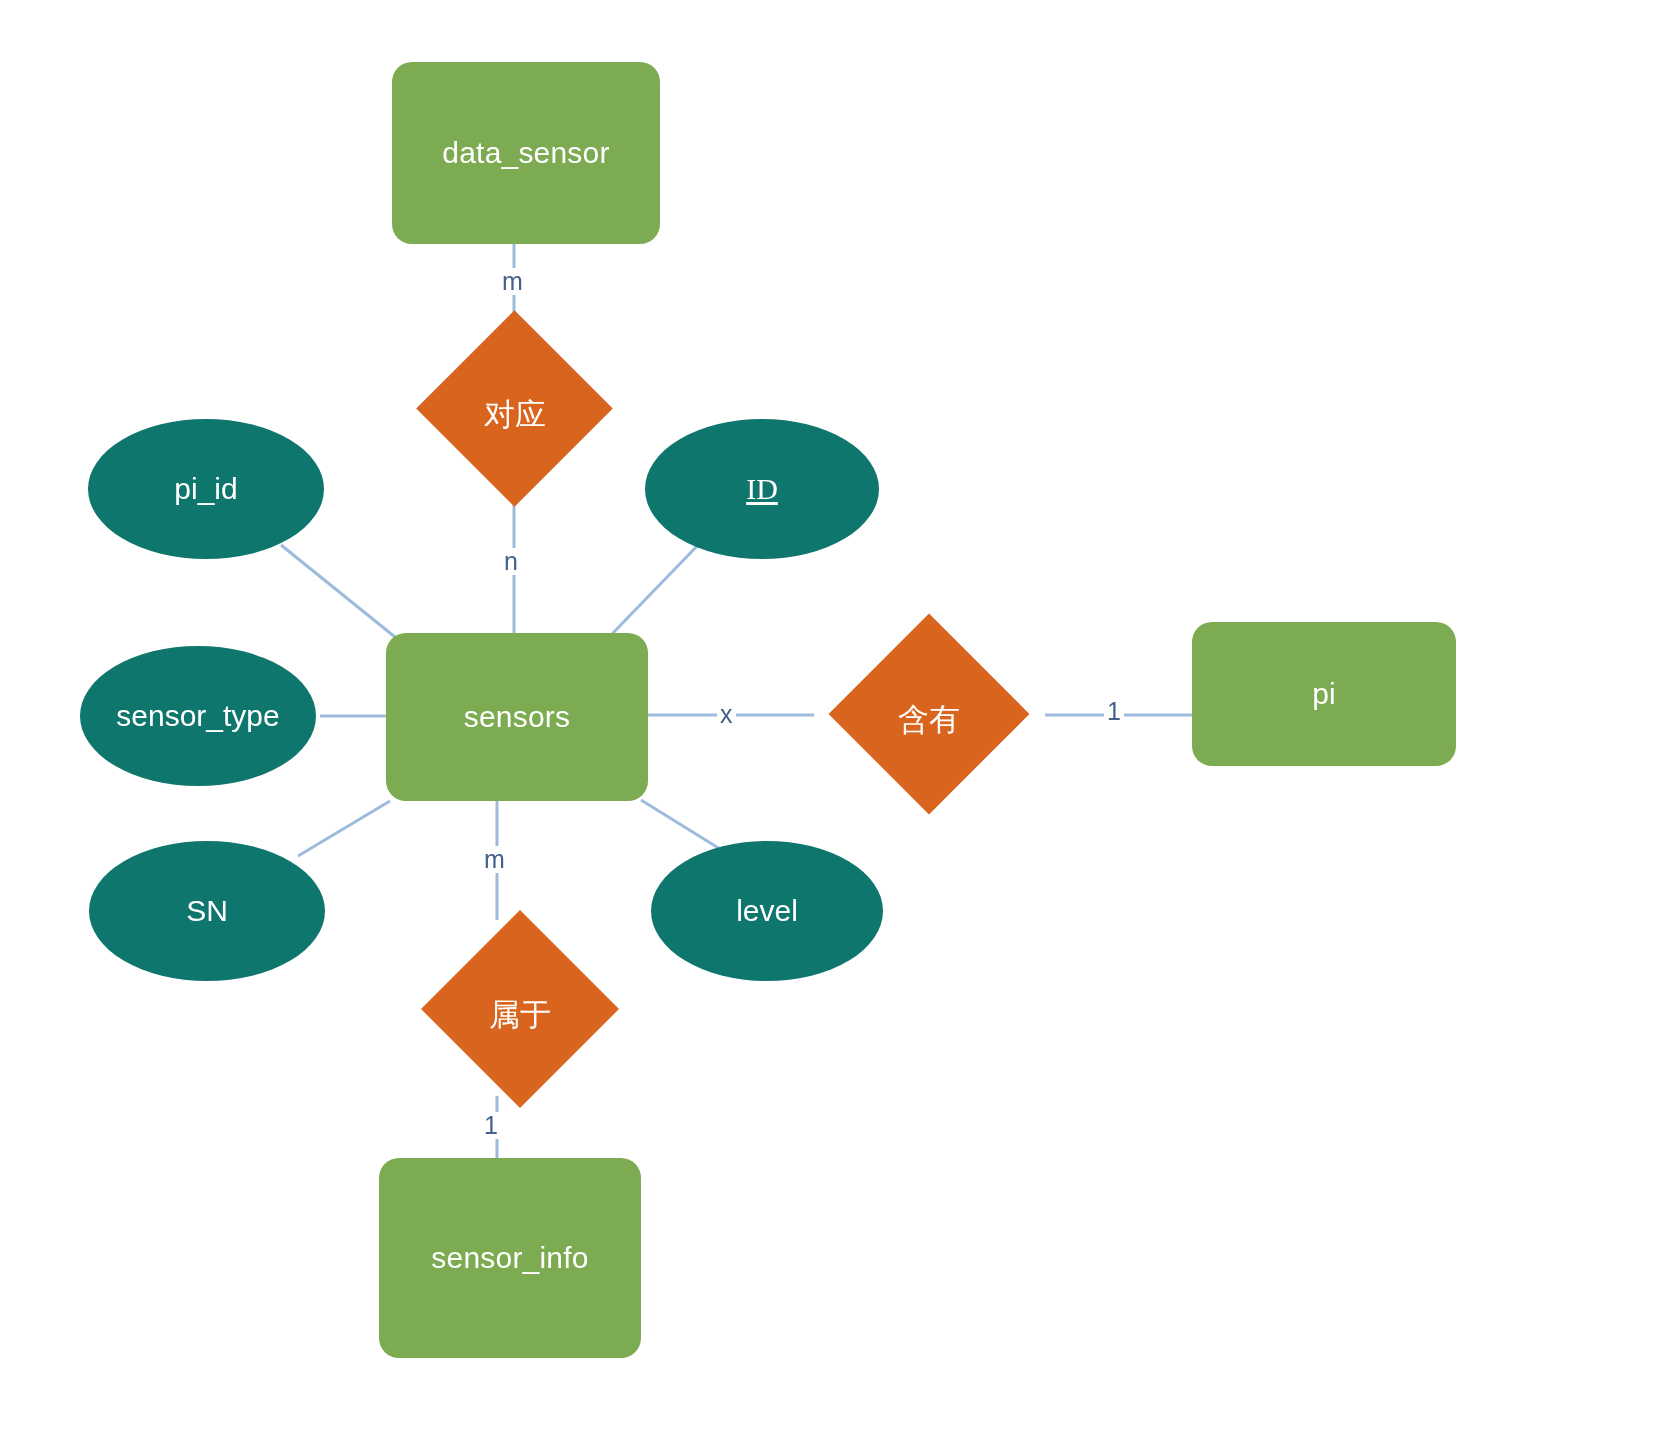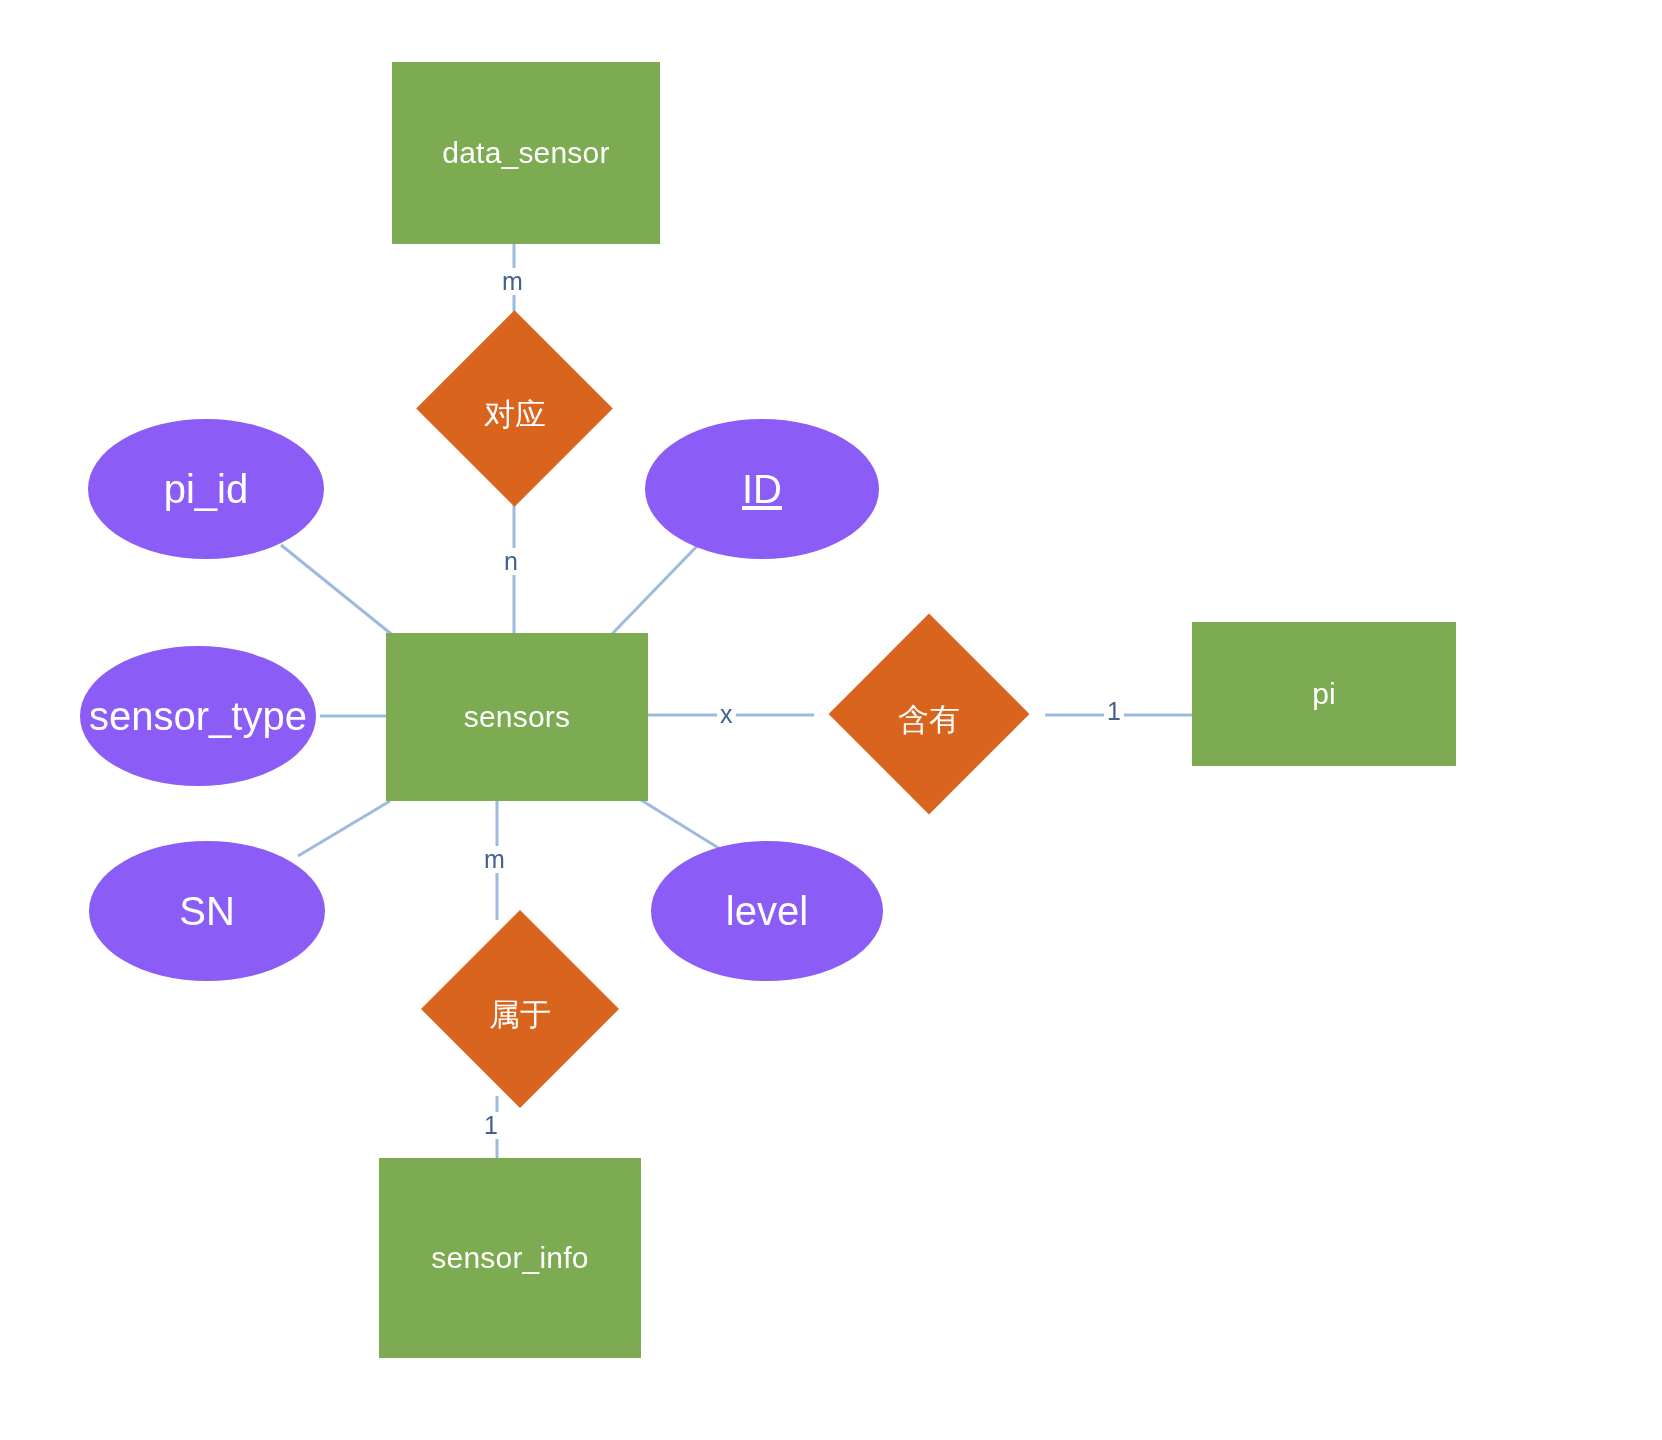--- a/index.html
+++ b/index.html
@@ -25,30 +25,31 @@
   }
   .node {
     position: absolute;
     display: flex;
     align-items: center;
     justify-content: center;
     color: #ffffff;
     text-align: center;
     box-sizing: border-box;
     line-height: 1.15;
+    border-radius: 20px;
   }
   .entity {
     background: #7cab51;
     font-size: 30px;
     letter-spacing: 0.2px;
   }
   .attribute {
-    background: #8b5cf6;
+    background: #0f766e;
     border-radius: 50%;
-    font-size: 40px;
+    font-size: 30px;
   }
   .attribute.key > span {
     text-decoration: underline;
     text-underline-offset: 3px;
   }
   .relationship {
     background: #d9641e;
     font-size: 31px;
   }
   .diamond-shape {
@@ -113,21 +114,21 @@
   </div>
 
   <div class="node entity" style="left:379px; top:1158px; width:262px; height:200px;">
     <span>sensor_info</span>
   </div>
 
   <div class="node attribute" style="left:88px; top:419px; width:236px; height:140px;">
     <span>pi_id</span>
   </div>
 
-  <div class="node attribute key" style="left:645px; top:419px; width:234px; height:140px;">
+  <div class="node attribute key" style="left:645px; top:419px; width:234px; height:140px;font-family:Liberation Serif, serif;">
     <span>ID</span>
   </div>
 
   <div class="node attribute" style="left:80px; top:646px; width:236px; height:140px;">
     <span>sensor_type</span>
   </div>
 
   <div class="node attribute" style="left:89px; top:841px; width:236px; height:140px;">
     <span>SN</span>
   </div>

